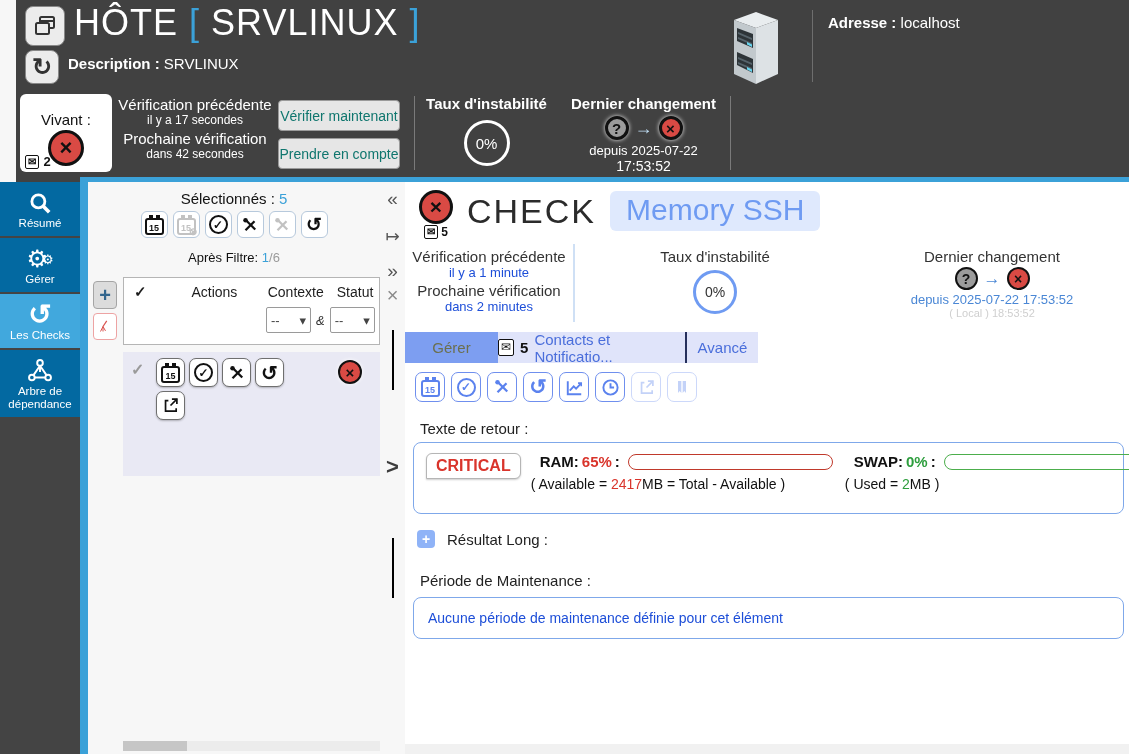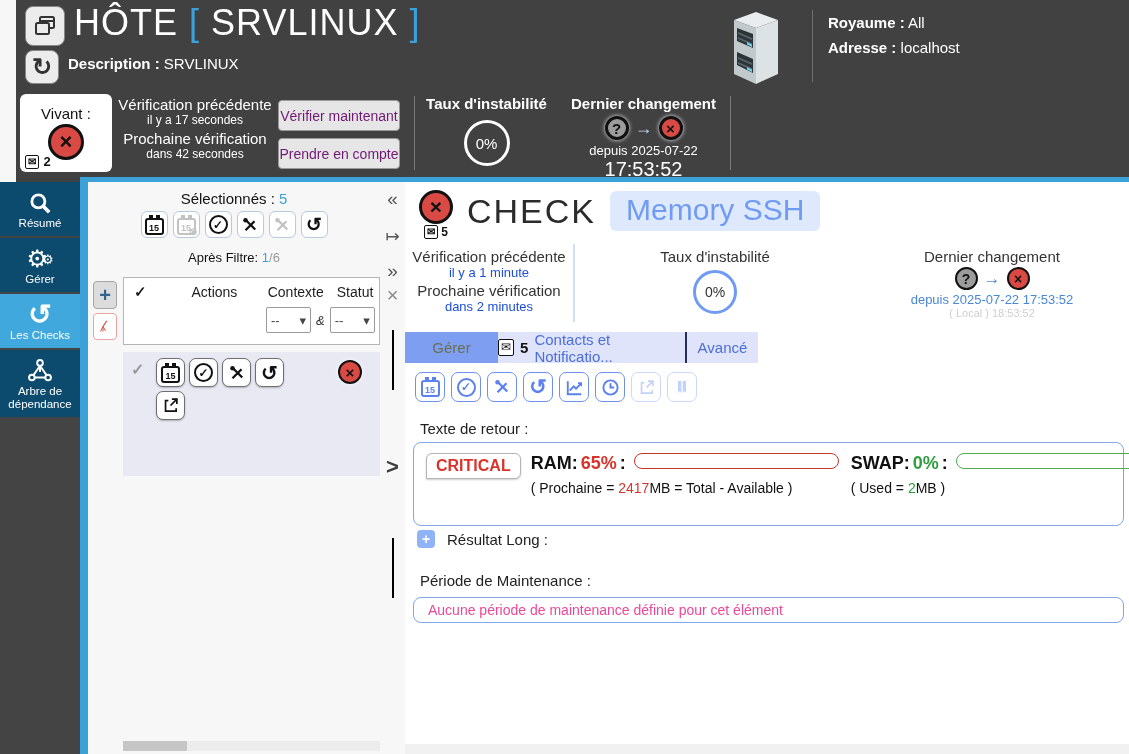--- a/index.html
+++ b/index.html
@@ -18,56 +18,56 @@
   .desc-line { position:absolute; left:52px; top:55px; font-size:15px; }
   .desc-line b { font-weight:700; }
   .server-art { position:absolute; left:706px; top:8px; }
   .meta-divider { position:absolute; left:796px; top:10px; width:1px; height:72px; background:#6e6e6e; }
   .host-meta { position:absolute; left:812px; top:10px; font-size:15px; line-height:25px; }
   .host-meta b { font-weight:700; }
   .host-meta .stars { color:#d9edf8; letter-spacing:2px; }
 
   
   .vivant-card { position:absolute; left:4px; top:94px; width:92px; height:78px; background:#fff; border-radius:6px;
-                 color:#111; font-size:15px; text-align:center; padding-top:11px; }
+                 color:#111; font-size:15px; text-align:center; padding-top:17px; }
   .x-stat { display:inline-flex; align-items:center; justify-content:center; border-radius:50%;
             background:#d94a44; border:3px solid #111; color:#111; font-weight:700;
             box-shadow:0 0 4px rgba(255,255,255,.9); }
   .q-stat { display:inline-flex; align-items:center; justify-content:center; border-radius:50%;
             background:#9c9c9c; border:3px solid #111; color:#111; font-weight:700;
             box-shadow:0 0 4px rgba(255,255,255,.9); }
   .vivant-card .x-stat { width:36px; height:36px; font-size:22px; margin-top:2px; }
   .env-chip { display:inline-block; background:#fff; border:1px solid #111; color:#111; font-size:10px;
               line-height:12px; padding:0 2px; border-radius:2px; }
   .vivant-mail { position:absolute; left:5px; bottom:3px; font-size:13px; font-weight:700; display:flex; gap:4px; align-items:center; }
   .check-timing { position:absolute; left:100px; top:96px; width:158px; text-align:center; }
   .check-timing .big { font-size:15px; }
   .check-timing .small { font-size:12px; margin-bottom:3px; }
   .action-btn { position:absolute; left:262px; width:122px; height:31px; background:#e6e6e6; border:1px solid #9a9a9a;
-                border-radius:4px; font-size:14px; color:#701a75; font-family:inherit; cursor:pointer; }
+                border-radius:4px; font-size:14px; color:#0f766e; font-family:inherit; cursor:pointer; }
   .sb-divider { position:absolute; top:96px; width:1px; height:74px; background:#7a7a7a; }
   .instab { position:absolute; left:408px; top:95px; width:125px; text-align:center; }
   .instab .lbl, .lastchg .lbl { font-size:15px; font-weight:700; }
   .instab .circle { width:46px; height:46px; border:3px solid #fff; border-radius:50%; margin:8px auto 0;
                     display:flex; align-items:center; justify-content:center; font-size:15px; }
   .lastchg { position:absolute; left:545px; top:95px; width:165px; text-align:center; }
   .lastchg .icons { display:flex; align-items:center; justify-content:center; gap:6px; margin-top:4px; }
   .lastchg .icons .q-stat, .lastchg .icons .x-stat { width:24px; height:24px; font-size:15px; }
   .lastchg .arrow { color:#bcd9ee; font-size:18px; font-weight:700; }
   .lastchg .since { font-size:13px; margin-top:3px; }
-  .lastchg .since .time { font-size:20px; }
+  .lastchg .since .time { font-size:14px; }
   .lastchg .local { font-size:11px; margin-top:1px; }
 
   
   .frame-top { position:absolute; left:80px; top:177px; width:1049px; height:5px; background:#3ba1d8; }
   .frame-left { position:absolute; left:80px; top:177px; width:8px; height:577px; background:#3ba1d8; }
 
   
   .sidebar { position:absolute; left:0; top:182px; width:80px; height:572px; background:#444; }
-  .side-item { width:80px; background:#0c4a6e; color:#fff; text-align:center; padding:7px 2px 6px;
+  .side-item { width:80px; background:#0369a1; color:#fff; text-align:center; padding:7px 2px 6px;
                border-bottom:2px solid #444; cursor:pointer; }
   .side-item.active { background:#41a8dd; }
   .side-item .glyph { height:28px; display:flex; align-items:center; justify-content:center; }
   .side-item .cap { font-size:11.5px; line-height:13px; }
   .gear-big { font-size:24px; line-height:24px; }
   .gear-small { font-size:13px; margin-left:-6px; vertical-align:top; }
   .rot-glyph { font-size:28px; line-height:26px; font-weight:700; }
 
   
   .checks-panel { position:absolute; left:88px; top:182px; width:292px; height:572px; background:#f7f7f7; }
@@ -140,45 +140,45 @@
   .tab2 .n { color:#111; font-weight:700; }
   .tab3 { width:71px; background:#e0e4fa; color:#4a6edb; }
 
   .dtoolbar { position:absolute; left:10px; top:190px; display:flex; gap:6px; }
   .dt-btn { width:30px; height:30px; border:1.5px solid #6f8fee; border-radius:7px; background:#fff;
             display:inline-flex; align-items:center; justify-content:center; color:#5b82ee; cursor:pointer; }
   .dt-btn.disabled { border-color:#ccd8fa; color:#c3d2f8; }
 
   .sect-lbl { font-size:15px; color:#222; }
   .ret-lbl { position:absolute; left:15px; top:238px; }
-  .out-box { position:absolute; left:8px; top:260px; width:711px; height:84px; border:1.5px solid #7fa8ea; border-radius:8px; background:#fff; }
+  .out-box { position:absolute; left:8px; top:260px; width:711px; height:72px; border:1.5px solid #7fa8ea; border-radius:8px; background:#fff; }
   .out-flex { display:flex; align-items:flex-start; padding:10px 0 0 12px; }
   .crit-badge { border:1px solid #b5b5b5; border-radius:6px 6px 6px 0; background:#fff; color:#d9342b;
                 font-size:16px; font-weight:700; padding:3px 9px; box-shadow:0 1px 2px rgba(0,0,0,.2); }
   .ram-group { margin-left:10px; }
-  .metric-line { display:flex; font-size:18px; color:#111; }
+  .metric-line { display:flex; align-items:center; font-size:15px; color:#111;margin-left:9px; }
   .metric-line b { font-weight:700; }
   .pct-red { color:#d9342b; font-weight:700; margin:0 3px; }
   .pct-green { color:#2e9e3e; font-weight:700; margin:0 3px; }
   .bar { height:16px; border-radius:9px; margin-left:8px; overflow:hidden; position:relative; }
   .bar-red { width:205px; border:1.5px solid #c0392b; }
   .bar-red .fill { height:100%; background:#cd5c5c; }
   .bar-green { width:208px; border:1.5px solid #4cae4c; }
   .bar-green .fill { height:100%; background:#5cb85c; }
   .sub-line { font-size:14px; color:#111; margin-top:6px; }
   .sub-line .vr { color:#d9342b; }
   .sub-line .vg { color:#2e9e3e; }
   .swap-group { margin-left:12px; }
 
   .long-row { position:absolute; left:12px; top:348px; display:flex; align-items:center; gap:12px; }
   .plus-sq { width:18px; height:18px; background:#8fb3f7; border-radius:4px; color:#fff; font-size:14px; font-weight:700;
              display:flex; align-items:center; justify-content:center; cursor:pointer; }
   .maint-lbl { position:absolute; left:15px; top:390px; }
-  .maint-box { position:absolute; left:8px; top:415px; width:711px; height:26px; border:1.5px solid #7fa8ea; border-radius:8px;
-               background:#fff; display:flex; align-items:center; padding-left:14px; font-size:14px; color:#ec4899; }
+  .maint-box { position:absolute; left:8px; top:415px; width:711px; height:42px; border:1.5px solid #7fa8ea; border-radius:8px;
+               background:#fff; display:flex; align-items:center; padding-left:14px; font-size:14px; color:#1d4ed8; }
   .bottom-strip { position:absolute; left:0; bottom:0; width:724px; height:10px; background:#f1f1f1; }
 
   
   .cal { position:relative; width:19px; height:17px; border:2px solid currentColor; border-radius:3px; margin-top:3px;
          font-size:9px; font-weight:700; display:inline-flex; align-items:flex-end; justify-content:center; }
   .cal::before { content:""; position:absolute; top:-5px; left:2px; right:2px; height:3px;
                  border-left:2px solid currentColor; border-right:2px solid currentColor;
                  background:linear-gradient(to right, currentColor 2px, transparent 2px, transparent 5px, currentColor 5px, currentColor 7px, transparent 7px); }
   .cal .blk { position:absolute; right:-4px; bottom:-4px; font-size:10px; background:inherit; }
   .ccircle { width:19px; height:19px; border:2px solid currentColor; border-radius:50%; font-size:12px; font-weight:700;
@@ -221,21 +221,20 @@
         <polygon points="16,24 30,30 30,32 16,26" fill="#56636b"></polygon>
         <polygon points="16,29 30,35 30,37 16,31" fill="#56636b"></polygon>
         <polygon points="25,34 30,36.5 30,39 25,36.5" fill="#67d6f0"></polygon>
         <polygon points="16,49 30,55 30,57 16,51" fill="#56636b"></polygon>
         <polygon points="16,54 30,60 30,62 16,56" fill="#56636b"></polygon>
         <polygon points="25,59 30,61.5 30,64 25,61.5" fill="#67d6f0"></polygon>
       </svg>
     </div>
     <div class="meta-divider"></div>
     <div class="host-meta">
-      <div><b>Royaume :</b> <span>All</span></div>
       <div><b>Adresse :</b> <span>localhost</span></div>
     </div>
 
     <div class="vivant-card">
       <div>Vivant :</div>
       <span class="x-stat">
           <span>×</span>
         </span>
       <div class="vivant-mail">
         <span class="env-chip">✉</span>
@@ -556,21 +555,21 @@
       <div class="out-flex">
         <span class="crit-badge">CRITICAL</span>
         <div class="ram-group">
           <div class="metric-line">
             <b>RAM:</b>
             <span class="pct-red">65%</span>
             <b>:</b>
             <span class="bar bar-red"><span class="fill" style="width: 65%;"></span></span>
           </div>
           <div class="sub-line">
-            <span>( Prochaine = </span><span class="vr">2417</span><span>MB = Total - Available )</span>
+            <span>( Available = </span><span class="vr">2417</span><span>MB = Total - Available )</span>
           </div>
         </div>
         <div class="swap-group">
           <div class="metric-line">
             <b>SWAP:</b>
             <span class="pct-green">0%</span>
             <b>:</b>
             <span class="bar bar-green"><span class="fill" style="width: 0%;"></span></span>
           </div>
           <div class="sub-line">

